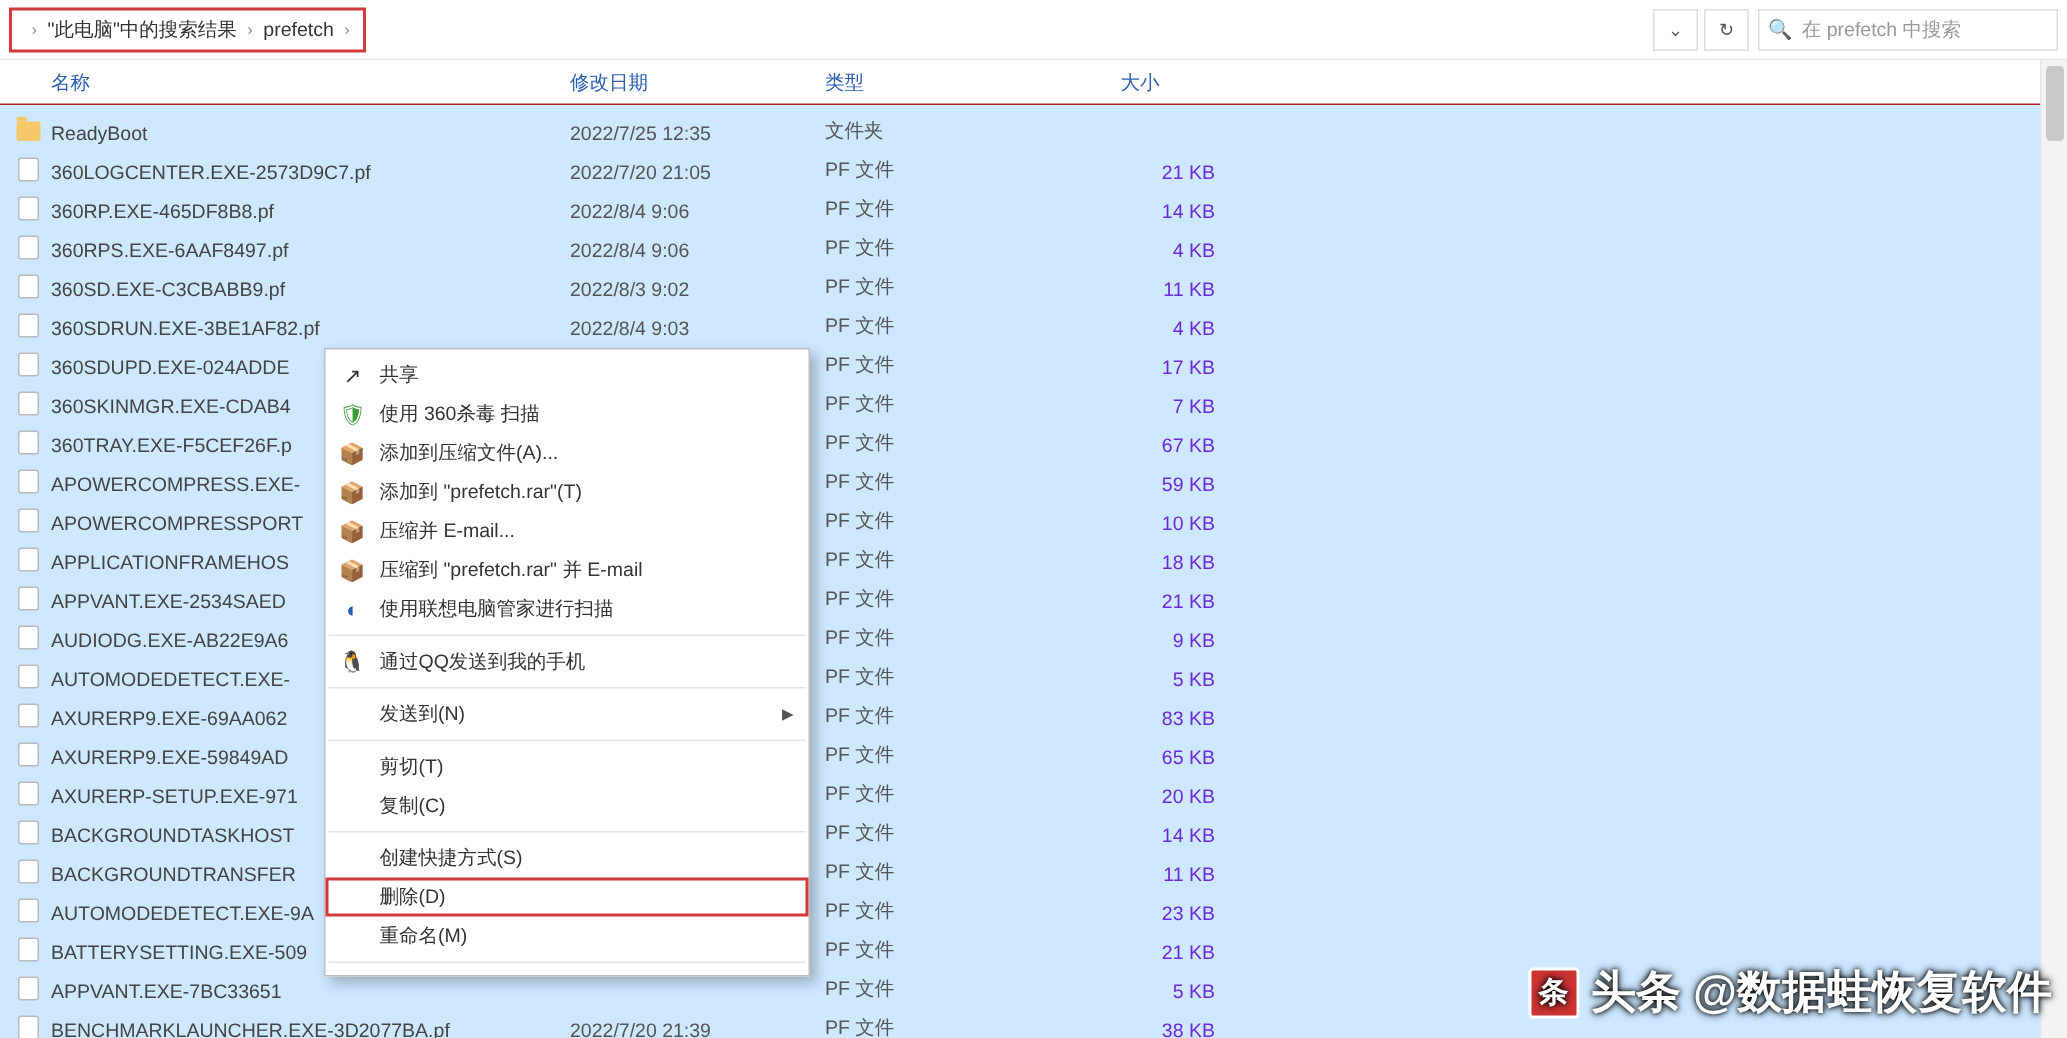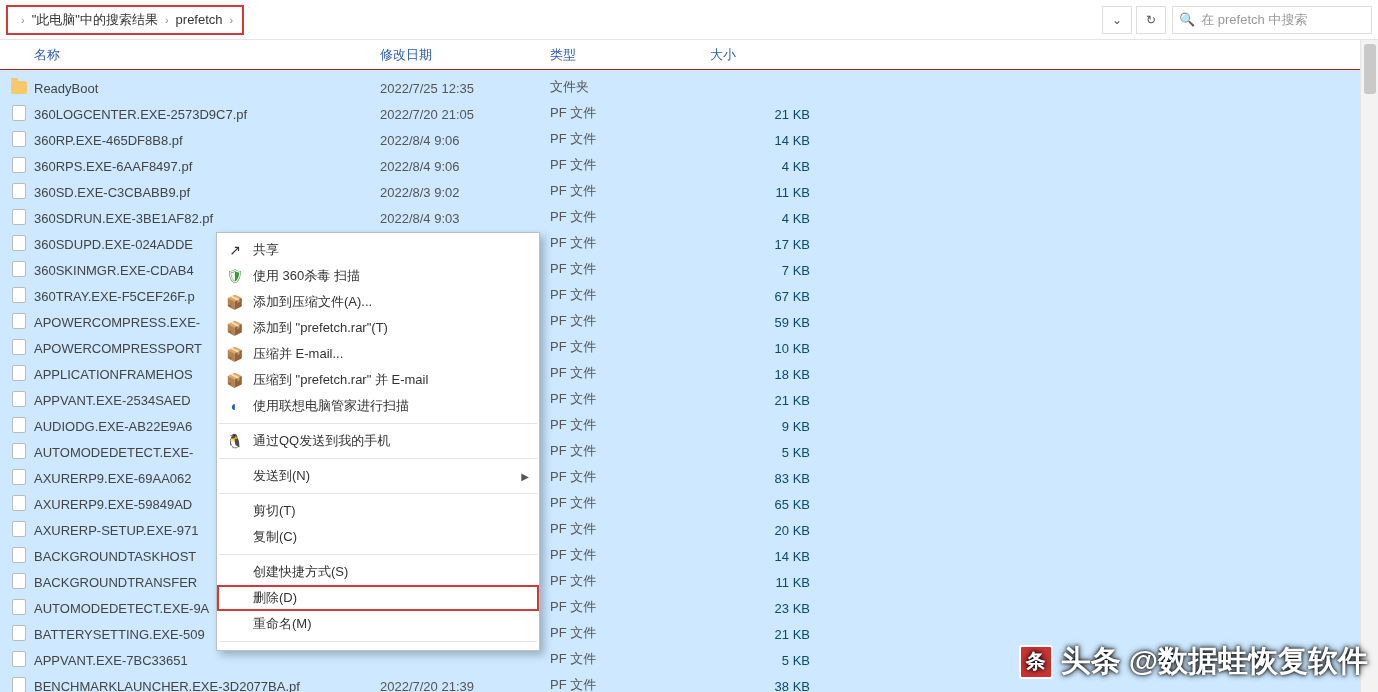--- a/index.html
+++ b/index.html
@@ -58,21 +58,21 @@
     height: 30px;
     align-items: center;
     color: #2a5db0;
     padding-left: 10px;
     border-bottom: 1px solid #b91c1c;
     font-size: 13px;
   }
   .col-name   { width: 370px; padding-left: 24px;}
   .col-date   { width: 170px; }
   .col-type   { width: 160px; }
-  .col-size   { width: 110px; text-align: left; padding-right: 10px;}
+  .col-size   { width: 110px; text-align: center; padding-right: 10px;}
   
   .filelist {
     position: relative;
   }
   .row {
     display: flex;
     align-items: flex-end;
     height: 26px;
     padding-left: 10px;
     background: #cde8ff;
@@ -97,21 +97,21 @@
     position: relative;
   }
   .folder-icon::before{
     content:"";
     position:absolute; top:-3px; left:0;
     width:7px; height:3px; background:#f5c96b; border-radius:1px 1px 0 0;
   }
   .row .c-name { width: 346px; white-space: nowrap; overflow: hidden; }
   .row .c-date { width: 170px; color:#555;margin-top:16px;}
   .row .c-type { width: 160px; color:#555;}
-  .row .c-size { width: 110px; text-align: right; padding-right: 10px; color:#0c4a6e;}
+  .row .c-size { width: 110px; text-align: right; padding-right: 10px; color:#6d28d9;}
   
   .context-menu {
     position: absolute;
     left: 216px;
     top: 232px;
     width: 324px;
     background: #fff;
     border: 1px solid #bfbfbf;
     box-shadow: 4px 4px 8px rgba(0,0,0,.25);
     padding: 4px 0;

